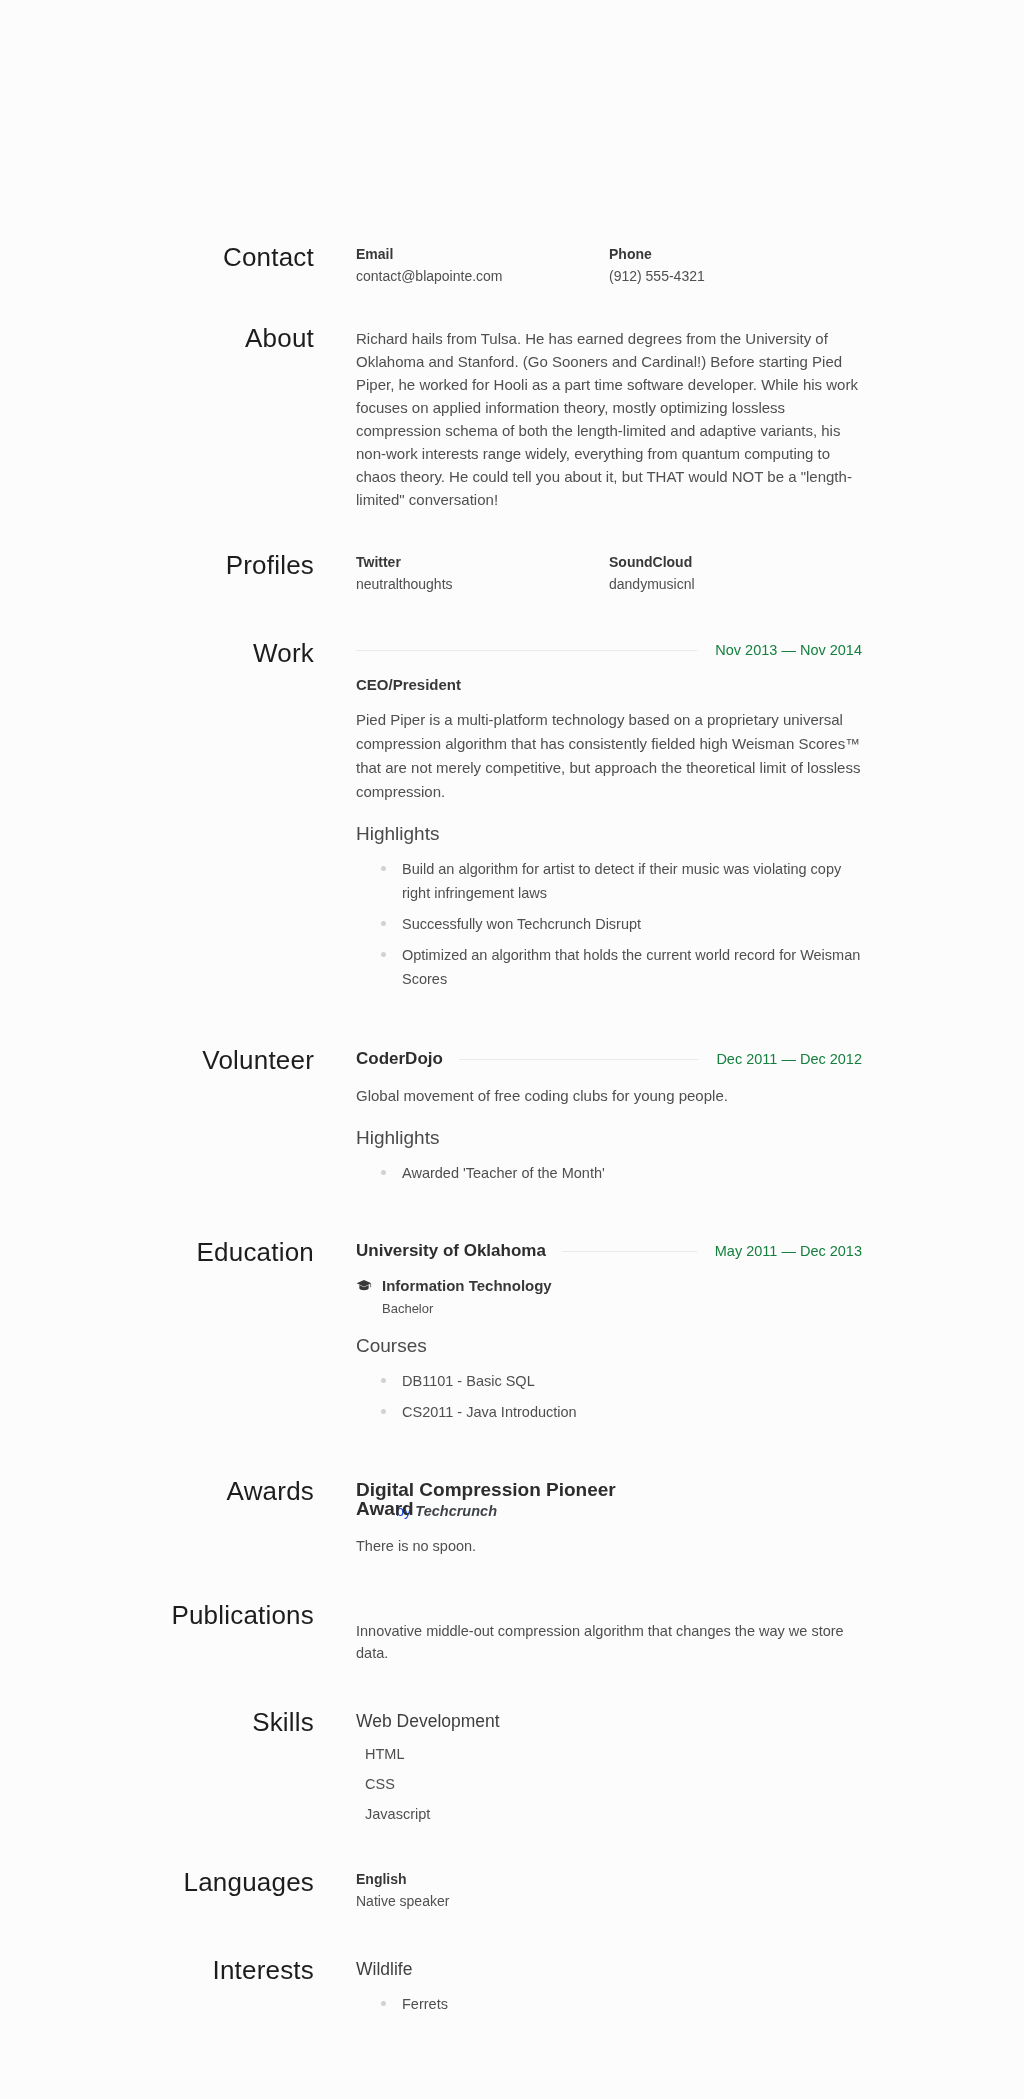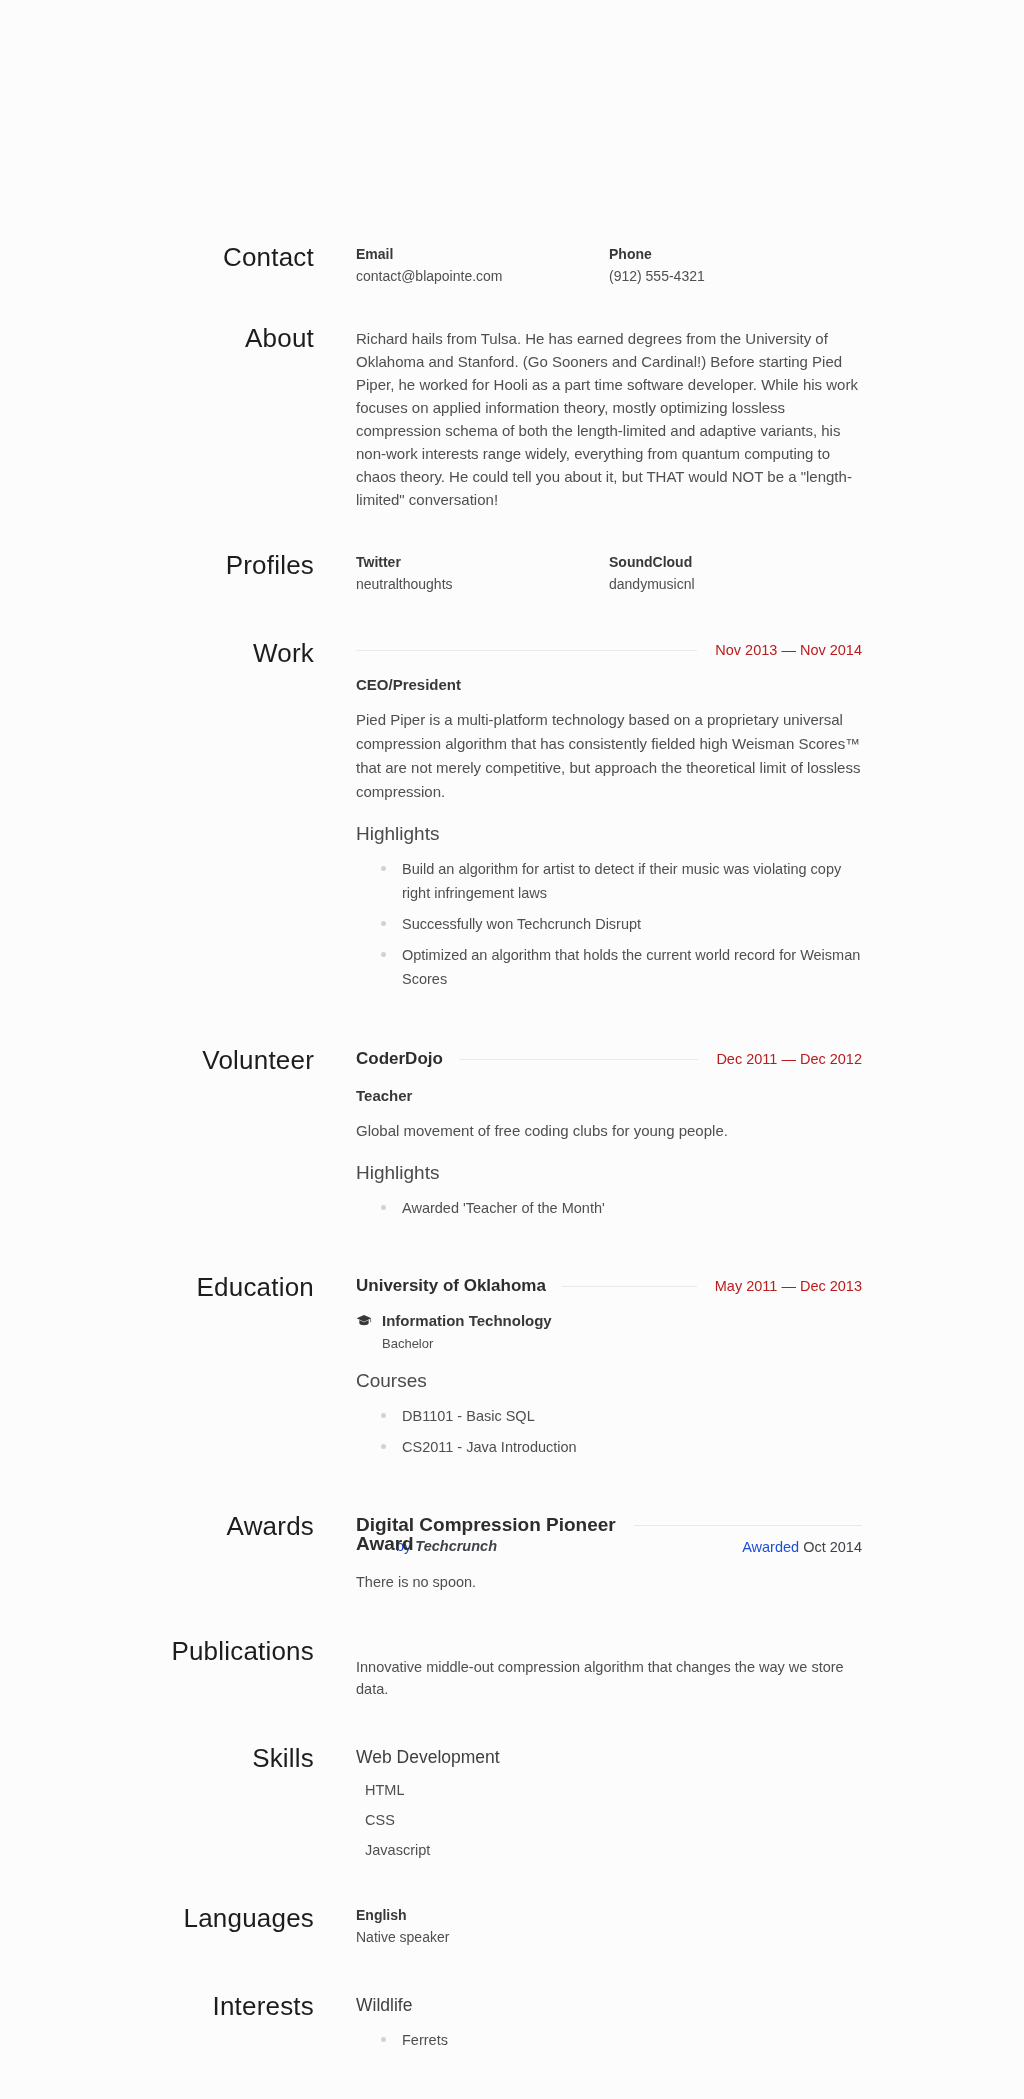--- a/index.html
+++ b/index.html
@@ -34,21 +34,21 @@
   .field-label { font-weight: bold; font-size: 14px; color: #383838; }
   .field-value { font-size: 14px; color: #4f4f4f; margin-top: 6px; text-decoration: none; display: inline-block; }
 
   .about-text { font-size: 15px; line-height: 23px; color: #4f4f4f; }
 
   
   .entry-head { display: flex; align-items: center; }
   .entry-name { font-weight: bold; font-size: 17px; color: #2d2d2d; white-space: nowrap; }
   .head-rule { flex: 1; height: 1px; background: #eaeaea; margin: 0 18px 0 16px; }
   .head-rule.no-name { margin-left: 0; }
-  .entry-date { font-size: 14.5px; color: #b91c1c; white-space: nowrap; }
+  .entry-date { font-size: 14.5px; color: #15803d; white-space: nowrap; }
 
   .entry-position { font-weight: bold; font-size: 15px; color: #383838; margin-top: 18px; }
   .entry-summary { font-size: 15px; line-height: 24px; color: #4f4f4f; margin-top: 15px; }
   .sub-heading { font-size: 19px; font-weight: 400; color: #4a4a4a; margin-top: 19px; }
 
   ul.dots { list-style: none; margin-top: 12px; padding-left: 25px; }
   ul.dots li {
     position: relative;
     font-size: 14.5px;
     line-height: 24px;
@@ -168,21 +168,20 @@
   </div>
 
   <div class="section volunteer">
     <div class="section-title">Volunteer</div>
     <div class="section-body">
       <div class="entry-head">
         <span class="entry-name">CoderDojo</span>
         <span class="head-rule"></span>
         <span class="entry-date">Dec 2011 — Dec 2012</span>
       </div>
-      <div class="entry-position">Teacher</div>
       <p class="entry-summary">Global movement of free coding clubs for young people.</p>
       <div class="sub-heading">Highlights</div>
       <ul class="dots">
         <li>Awarded 'Teacher of the Month'</li>
       </ul>
     </div>
   </div>
 
   <div class="section education">
     <div class="section-title">Education</div>
@@ -217,27 +216,20 @@
     <div class="section-title">Awards</div>
     <div class="section-body">
       <div class="ap-head">
         <div class="ap-left award">
           <div class="ap-title">Digital Compression Pioneer Award</div>
           <div class="ap-by">
             <span class="by-label">by</span>
             <span class="by-name">Techcrunch</span>
           </div>
         </div>
-        <div class="ap-right">
-          <div class="rule-only"></div>
-          <div class="date-below">
-            <span class="by-label">Awarded</span>
-            <span>Oct 2014</span>
-          </div>
-        </div>
       </div>
       <p class="ap-summary">There is no spoon.</p>
     </div>
   </div>
 
   <div class="section publications">
     <div class="section-title">Publications</div>
     <div class="section-body">
       <p class="ap-summary">Innovative middle-out compression algorithm that changes the way we store data.</p>
     </div>

